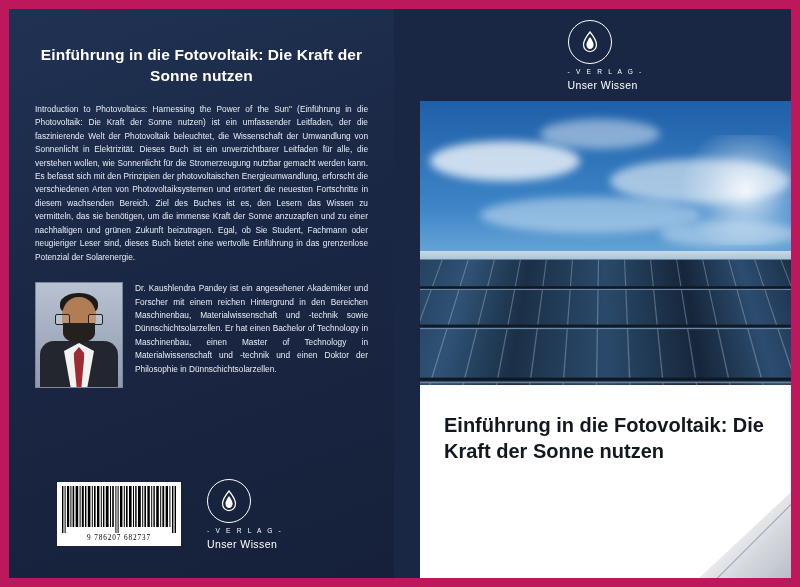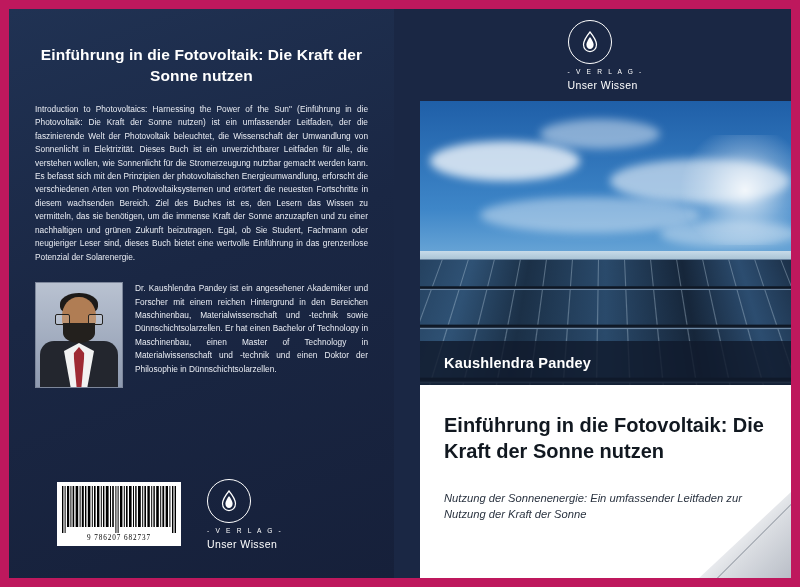--- a/index.html
+++ b/index.html
@@ -419,26 +419,22 @@
         <div class="panel-row pr3">
             <div class="panel-grid"></div>
           </div>
         <div class="panel-row pr4">
             <div class="panel-grid"></div>
           </div>
 
       </div>
     </div>
 
-    <div class="front-authorbar">
-      <div class="front-author">Kaushlendra Pandey</div>
-    </div>
 
     <div class="front-lower">
       <h1 class="front-title">Einführung in die Fotovoltaik: Die Kraft der Sonne nutzen</h1>
-      <p class="front-subtitle">Nutzung der Sonnenenergie: Ein umfassender Leitfaden zur Nutzung der Kraft der Sonne</p>
     </div>
 
     <div class="page-curl"></div>
     <div class="page-curl-line"></div>
   </div>
 
 </div>
 
 </body></html>

